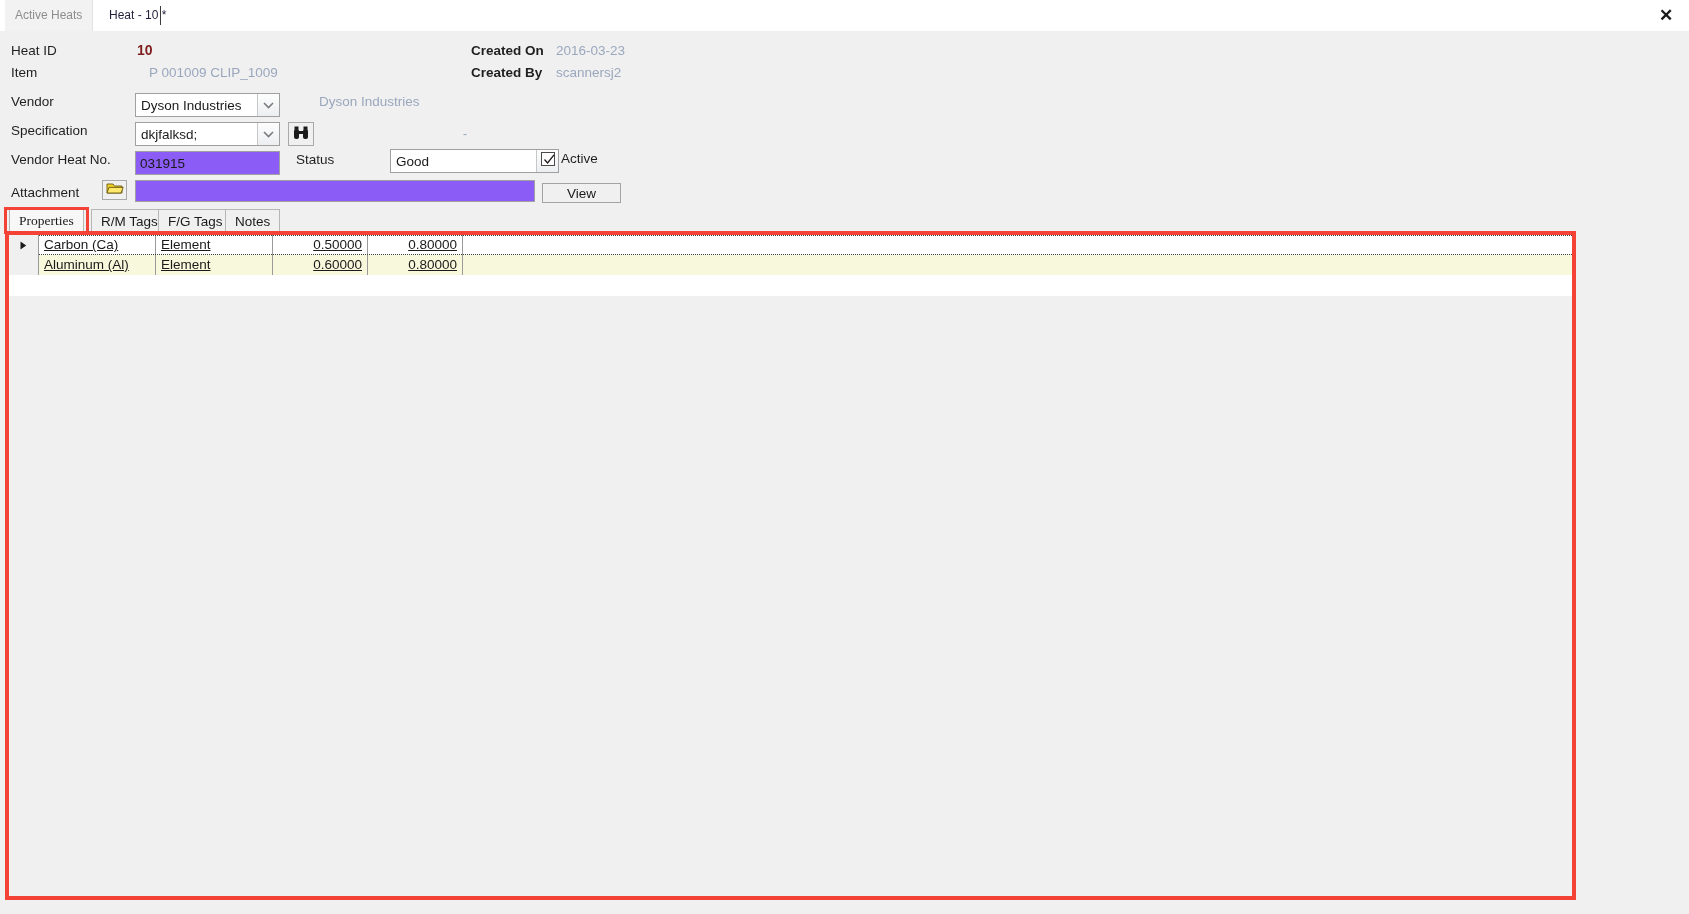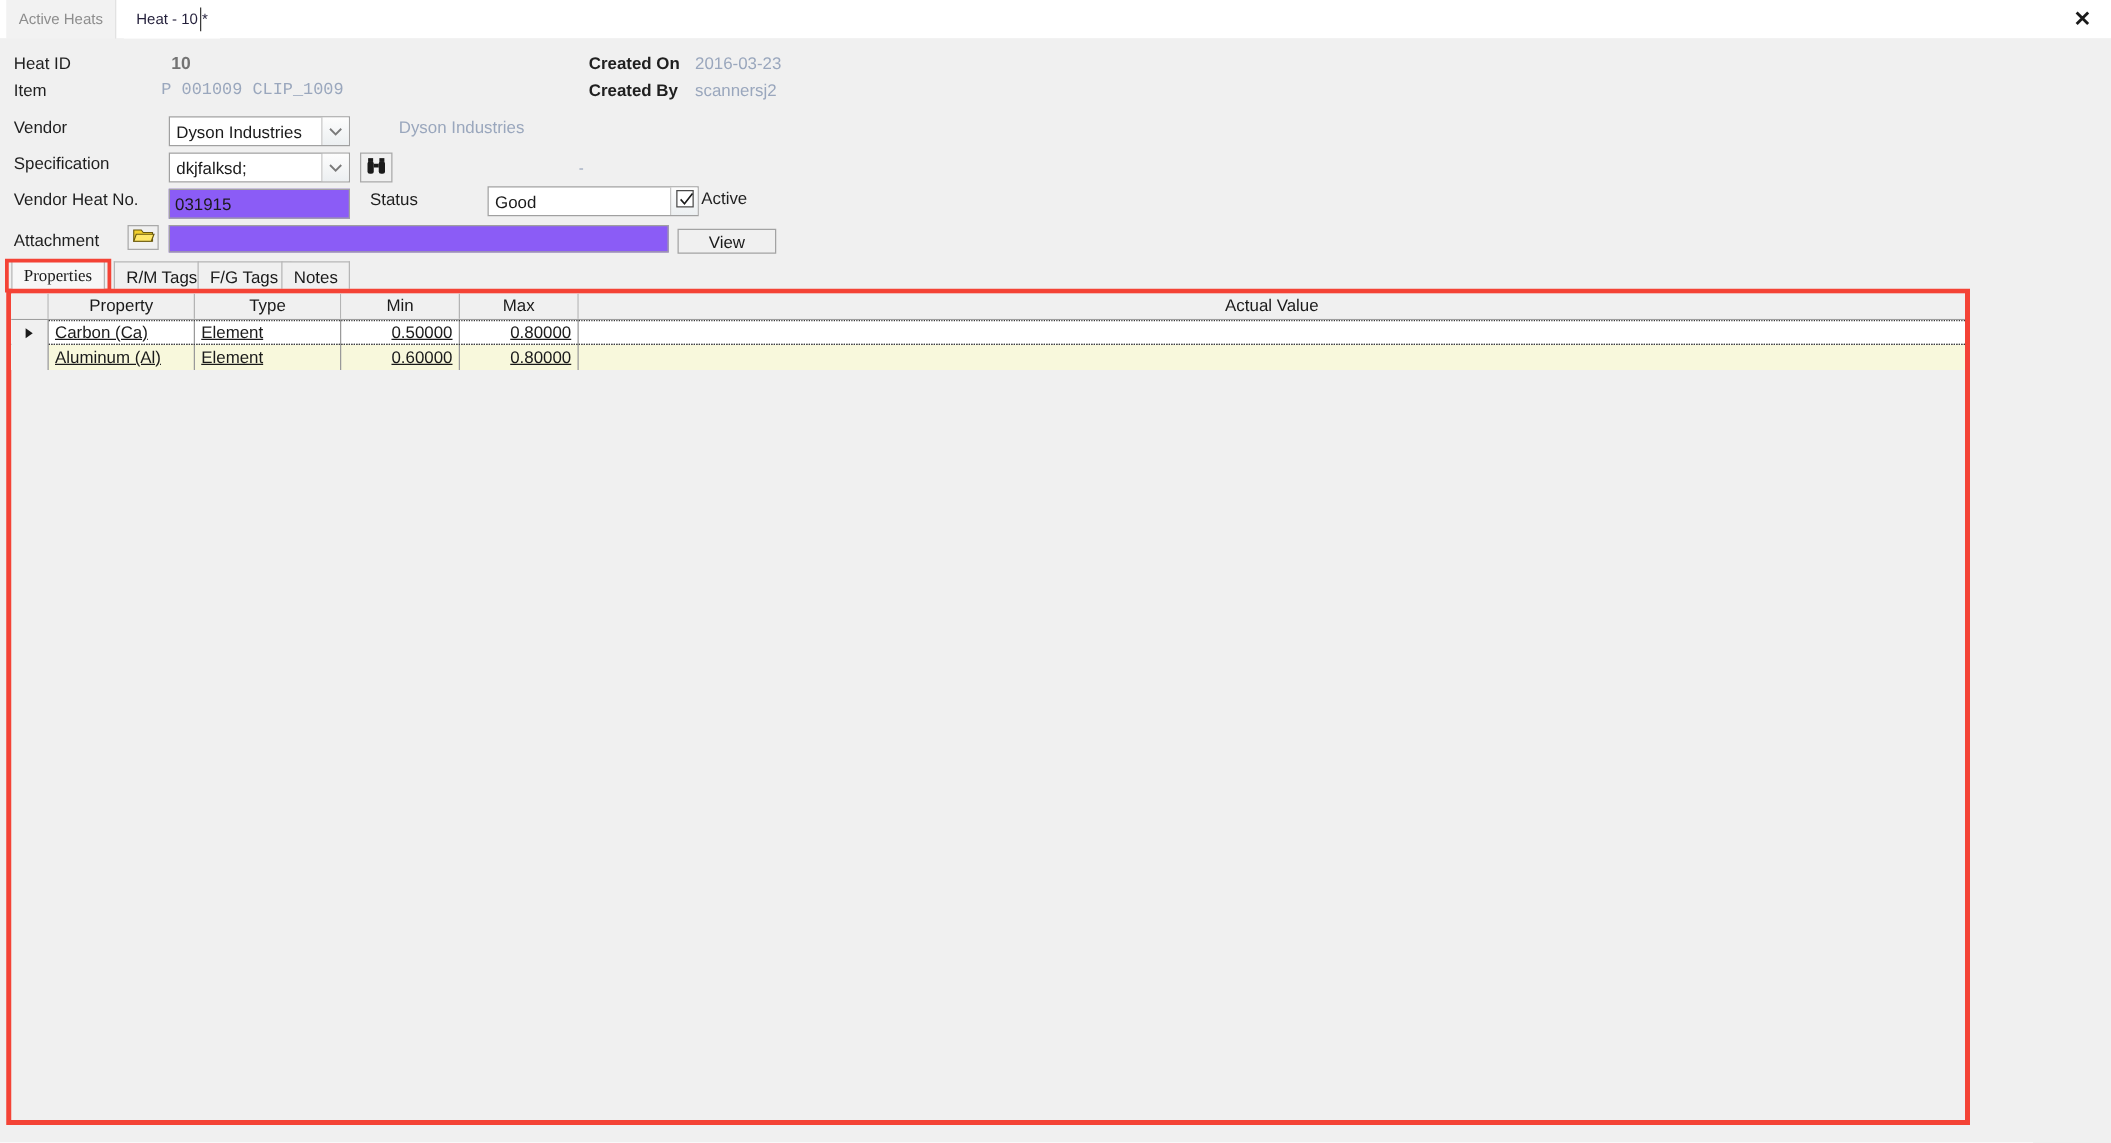--- a/index.html
+++ b/index.html
@@ -91,21 +91,21 @@
     position: absolute;
     font-size: 13.5px;
     color: #1f1f1f;
     white-space: nowrap;
     line-height: 16px;
   }
   .fld-value-strong {
     position: absolute;
     font-size: 14px;
     font-weight: bold;
-    color: #737373;
+    color: #7f1d1d;
     white-space: nowrap;
     line-height: 16px;
   }
   .fld-value-muted {
     position: absolute;
     font-size: 13.5px;
     color: #9aa7bd;
     white-space: nowrap;
     line-height: 16px;
   }
@@ -362,21 +362,21 @@
     <div id="tab-caret" style="left:160px;"></div>
     <div id="close-window-button">✕</div>
   </div>
 
   <div id="form-pane">
 
     <div class="fld-label" style="left:11px; top:12px;">Heat ID</div>
     <div class="fld-value-strong" style="left:137px; top:11px;">10</div>
 
     <div class="fld-label" style="left:11px; top:34px;">Item</div>
-    <div class="fld-value-link" style="left:129px; top:34px;font-family:Liberation Mono, monospace;">P 001009 CLIP_1009</div>
+    <div class="fld-value-link" style="left:149px; top:34px;">P 001009 CLIP_1009</div>
 
     <div class="fld-label" style="left:471px; top:12px; font-weight:bold;">Created On</div>
     <div class="fld-value-muted" style="left:556px; top:12px;">2016-03-23</div>
     <div class="fld-label" style="left:471px; top:34px; font-weight:bold;">Created By</div>
     <div class="fld-value-muted" style="left:556px; top:34px;">scannersj2</div>
 
     <div class="fld-label" style="left:11px; top:63px;">Vendor</div>
     <div class="combo" style="left:135px; top:62px; width:145px;">
       <span class="combo-text">Dyson Industries</span>
       <span class="combo-arrow">
@@ -458,28 +458,20 @@
       <span>Notes</span>
     </div>
   </div>
 
   <div id="grid-highlight-box"></div>
 
   <div id="properties-tab-highlight"></div>
 
   <div id="data-grid">
 
-    <div id="grid-header-row">
-      <div class="gh sep" style="left:0px; width:30px;"></div>
-      <div class="gh sep" style="left:30px; width:117px;">Property</div>
-      <div class="gh sep" style="left:147px; width:117px;">Type</div>
-      <div class="gh sep" style="left:264px; width:95px;">Min</div>
-      <div class="gh sep" style="left:359px; width:95px;">Max</div>
-      <div class="gh" style="left:454px; width:1109px;">Actual Value</div>
-    </div>
 
     <div class="grid-row r1">
       <div class="rowhdr">
         <span>
           <svg width="7" height="9" viewBox="0 0 7 9">
               <path d="M0.5 0.5 L6.2 4.5 L0.5 8.5 Z" fill="#1a1a1a"></path>
             </svg>
         </span>
       </div>
       <div class="gc left vline" style="left:30px; width:117px;">Carbon (Ca)</div>

